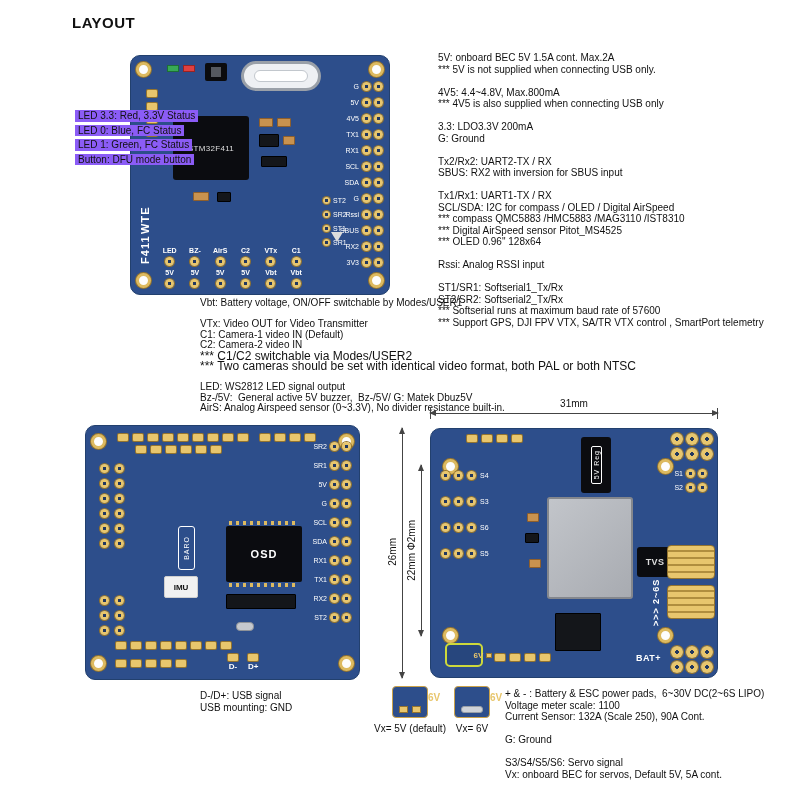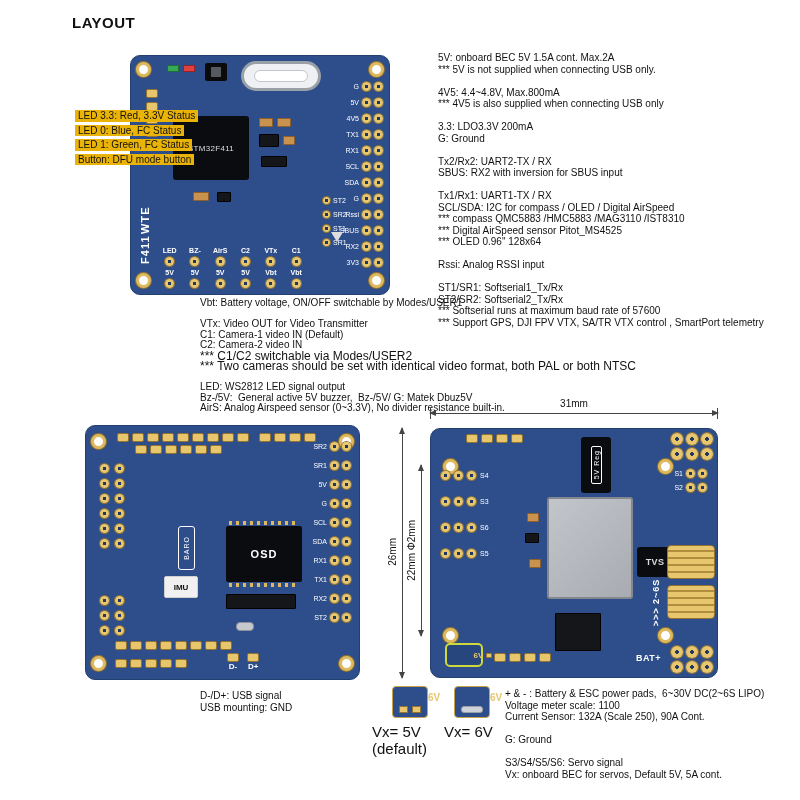--- a/index.html
+++ b/index.html
@@ -5,21 +5,21 @@
   * { margin:0; padding:0; box-sizing:border-box; }
   html,body { width:800px; height:800px; }
   body { background:#fff; font-family:"Liberation Sans", sans-serif; color:#111; }
   .page { position:relative; width:800px; height:800px; background:#fff; overflow:hidden; }
   .abs { position:absolute; }
   .title { font-size:15px; font-weight:bold; letter-spacing:.5px; }
 
   .notes .ln { font-size:10px; line-height:11.5px; min-height:11.5px; white-space:pre; }
   .notes.tight .ln { line-height:10.5px; min-height:10.5px; }
   .ln.small { font-size:12px; line-height:9.5px; min-height:9.5px; }
-  .hl { background:#eab308; padding:0 3px; margin-bottom:3px; width:max-content; }
+  .hl { background:#8b5cf6; padding:0 3px; margin-bottom:3px; width:max-content; }
 
   .board { position:absolute; background:#2d4e8b; border:1px solid #22406e; border-radius:10px; }
   .hole { position:absolute; width:15px; height:15px; border-radius:50%; background:#fdfdfd;
           border:3px solid #ddba60; box-shadow:0 0 0 1px #94742f; }
   .pad { display:inline-block; width:9px; height:9px; border-radius:50%;
          background:radial-gradient(circle, #21375f 0 1.6px, #e8c66d 1.7px);
          box-shadow:0 0 0 1px #94742f; }
   .pad.sm { width:7px; height:7px; }
   .pad.big { width:12px; height:12px; }
   .rpad { display:inline-block; width:10px; height:7px; background:#e8c66d;
@@ -76,21 +76,21 @@
   .jtag { width:38px; height:24px; border:2px solid #cdd93b; border-radius:5px; display:flex;
           align-items:center; justify-content:center; gap:3px; background:#27467d; }
   .jumper { width:36px; height:32px; background:#2d4e8b; border:1px solid #caa24a; border-radius:4px;
             display:flex; flex-direction:column; align-items:center; justify-content:center; gap:3px; }
   .jlabel { color:#e8c66d; font-weight:bold; font-size:10px;padding-left:48px; }
   .jlabel.s { font-size:8px; }
   .jpads { display:flex; gap:4px; }
   .jpad { width:9px; height:7px; background:#e8c66d; border:1px solid #94742f; display:inline-block; }
   .jpad.s { width:6px; height:5px; }
   .jbridge { width:22px; height:7px; background:#cfd3d9; border:1px solid #9aa0a8; border-radius:3px; display:inline-block; }
-  .jcap { font-size:15px; }
+  .jcap { font-size:10px; text-align:center; }
 
   .dimlabel { font-size:10px; }
   .dimlabelv { font-size:10px; writing-mode:vertical-rl; transform:rotate(180deg); }
   .dimh { height:1px; background:#444; }
   .dimh .al { position:absolute; left:-1px; top:-3px; width:0; height:0;
               border-top:3.5px solid transparent; border-bottom:3.5px solid transparent; border-right:7px solid #444; }
   .dimh .ar { position:absolute; right:-1px; top:-3px; width:0; height:0;
               border-top:3.5px solid transparent; border-bottom:3.5px solid transparent; border-left:7px solid #444; }
   .tickv { position:absolute; top:-5px; width:1px; height:11px; background:#444; }
   .dimv { width:1px; background:#444; }

